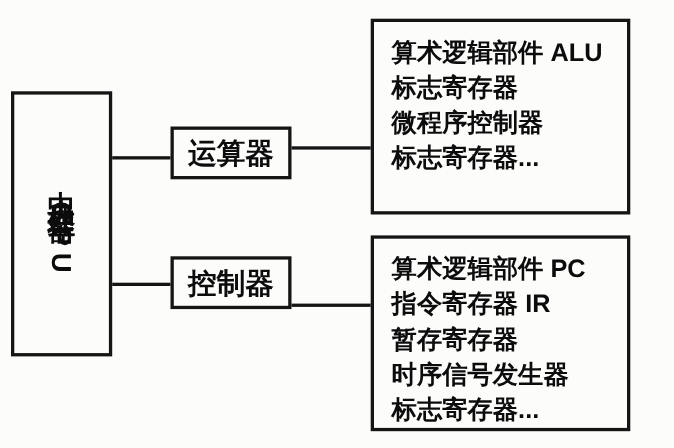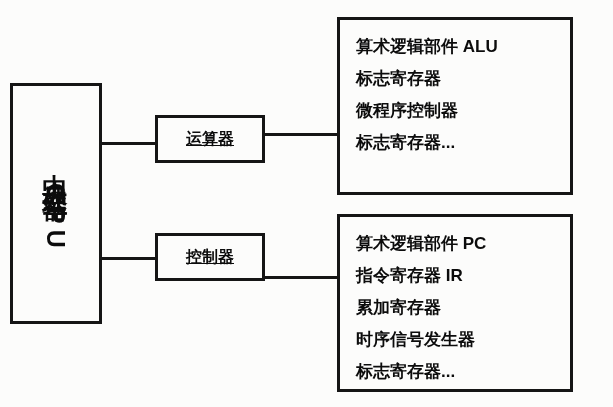--- a/index.html
+++ b/index.html
@@ -30,28 +30,28 @@
     writing-mode: vertical-lr;
     text-orientation: mixed;
     font-size: 25px;
     font-weight: bold;
     letter-spacing: 6px;
     white-space: nowrap;
   }
   .mid-box {
     left: 155px; width: 110px; height: 48px;
     display: flex; align-items: center; justify-content: center;
-    font-size: 16px; font-weight: bold; text-decoration: underline;
+    font-size: 26px; font-weight: bold;
   }
   .arith-box { top: 115px; }
   .ctrl-box  { top: 233px; text-align: right; }
   .detail-box {
     left: 337px; width: 236px; height: 178px;
     padding: 11px 6px 0 16px;
-    font-size: 17px;
+    font-size: 23px;
     font-weight: bold;
     line-height: 32px;
     white-space: nowrap;
   }
   .alu-detail  { top: 17px; }
   .ctrl-detail { top: 214px; }
   .connector {
     position: absolute;
     height: 3px;
     background: #151515;
@@ -81,21 +81,21 @@
   <div class="box detail-box alu-detail">
     <div>算术逻辑部件 ALU</div>
     <div>标志寄存器</div>
     <div>微程序控制器</div>
     <div>标志寄存器...</div>
   </div>
 
   <div class="box detail-box ctrl-detail">
     <div>算术逻辑部件 PC</div>
     <div>指令寄存器 IR</div>
-    <div>累加寄存器</div>
+    <div>暂存寄存器</div>
     <div>时序信号发生器</div>
     <div>标志寄存器...</div>
   </div>
 
   <div class="connector conn-cpu-arith"></div>
   <div class="connector conn-arith-alu"></div>
   <div class="connector conn-cpu-ctrl"></div>
   <div class="connector conn-ctrl-detail"></div>
 
 </div>

